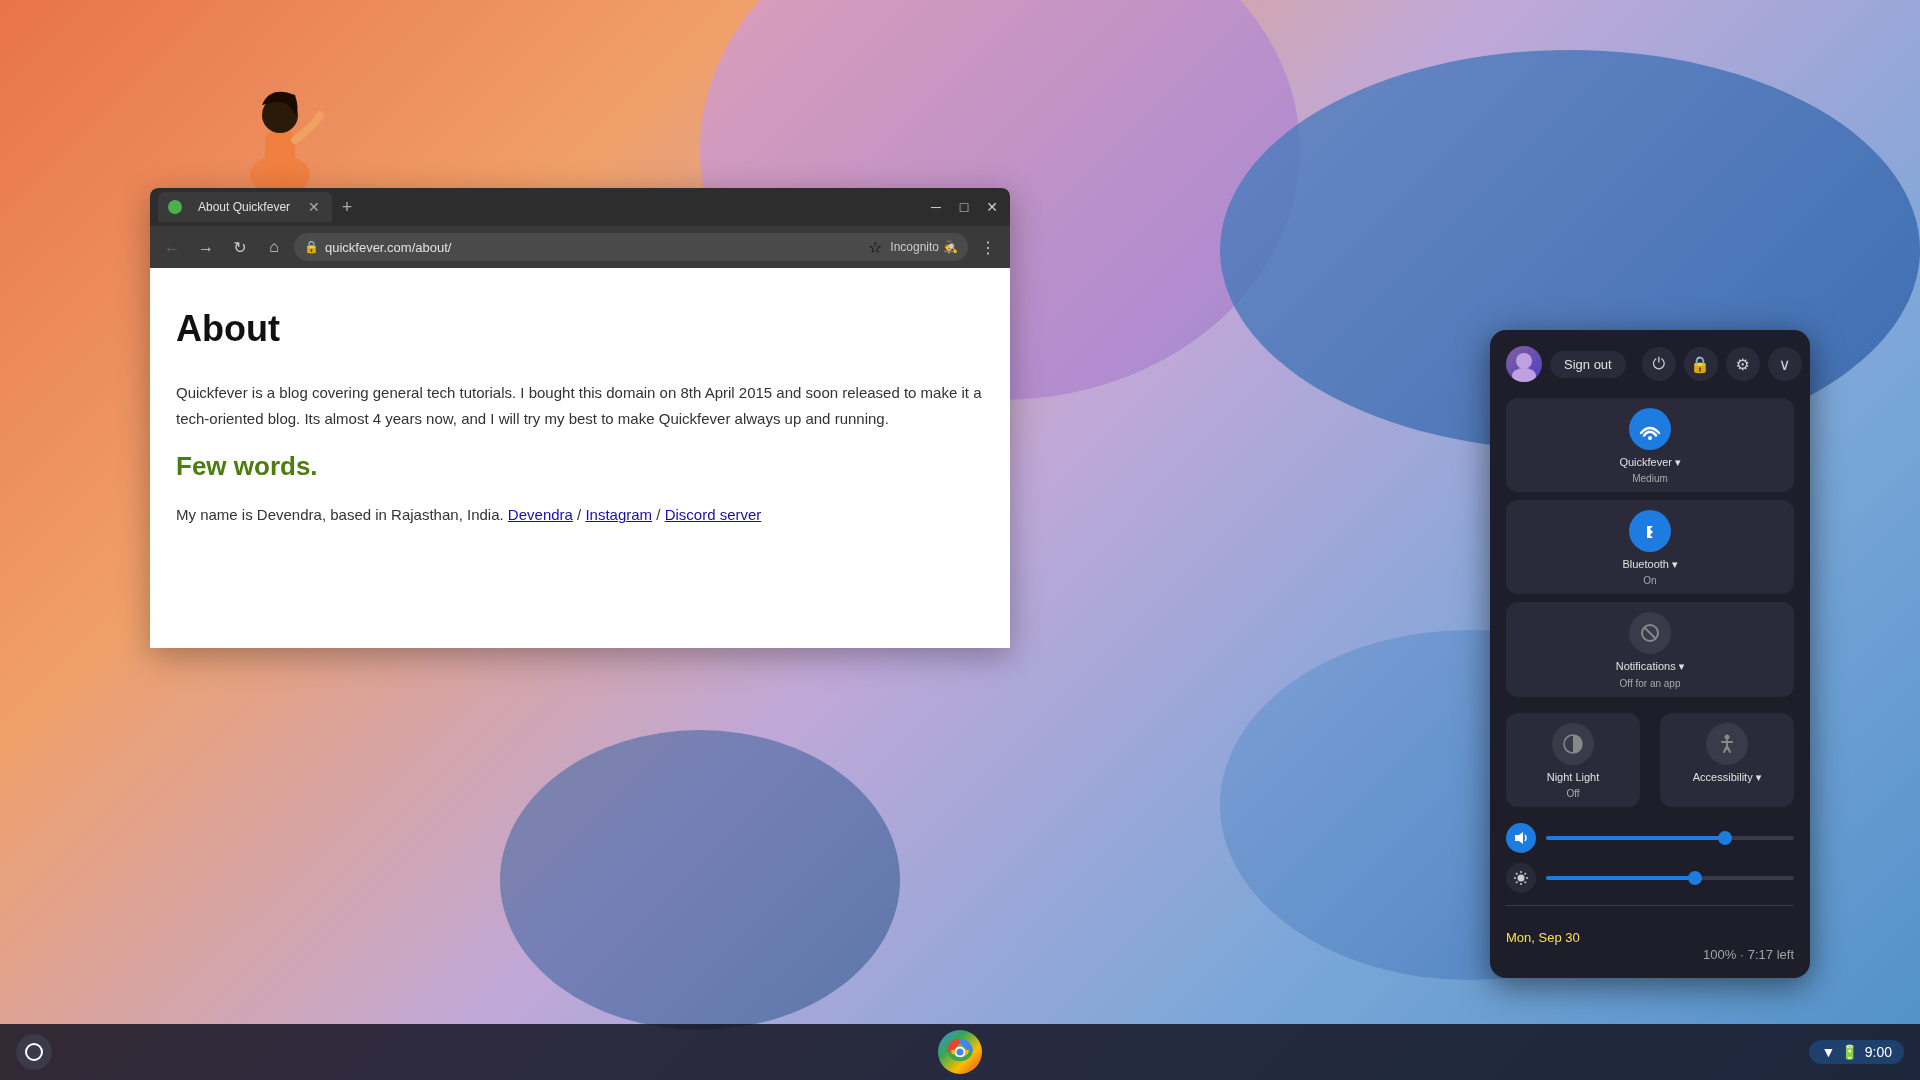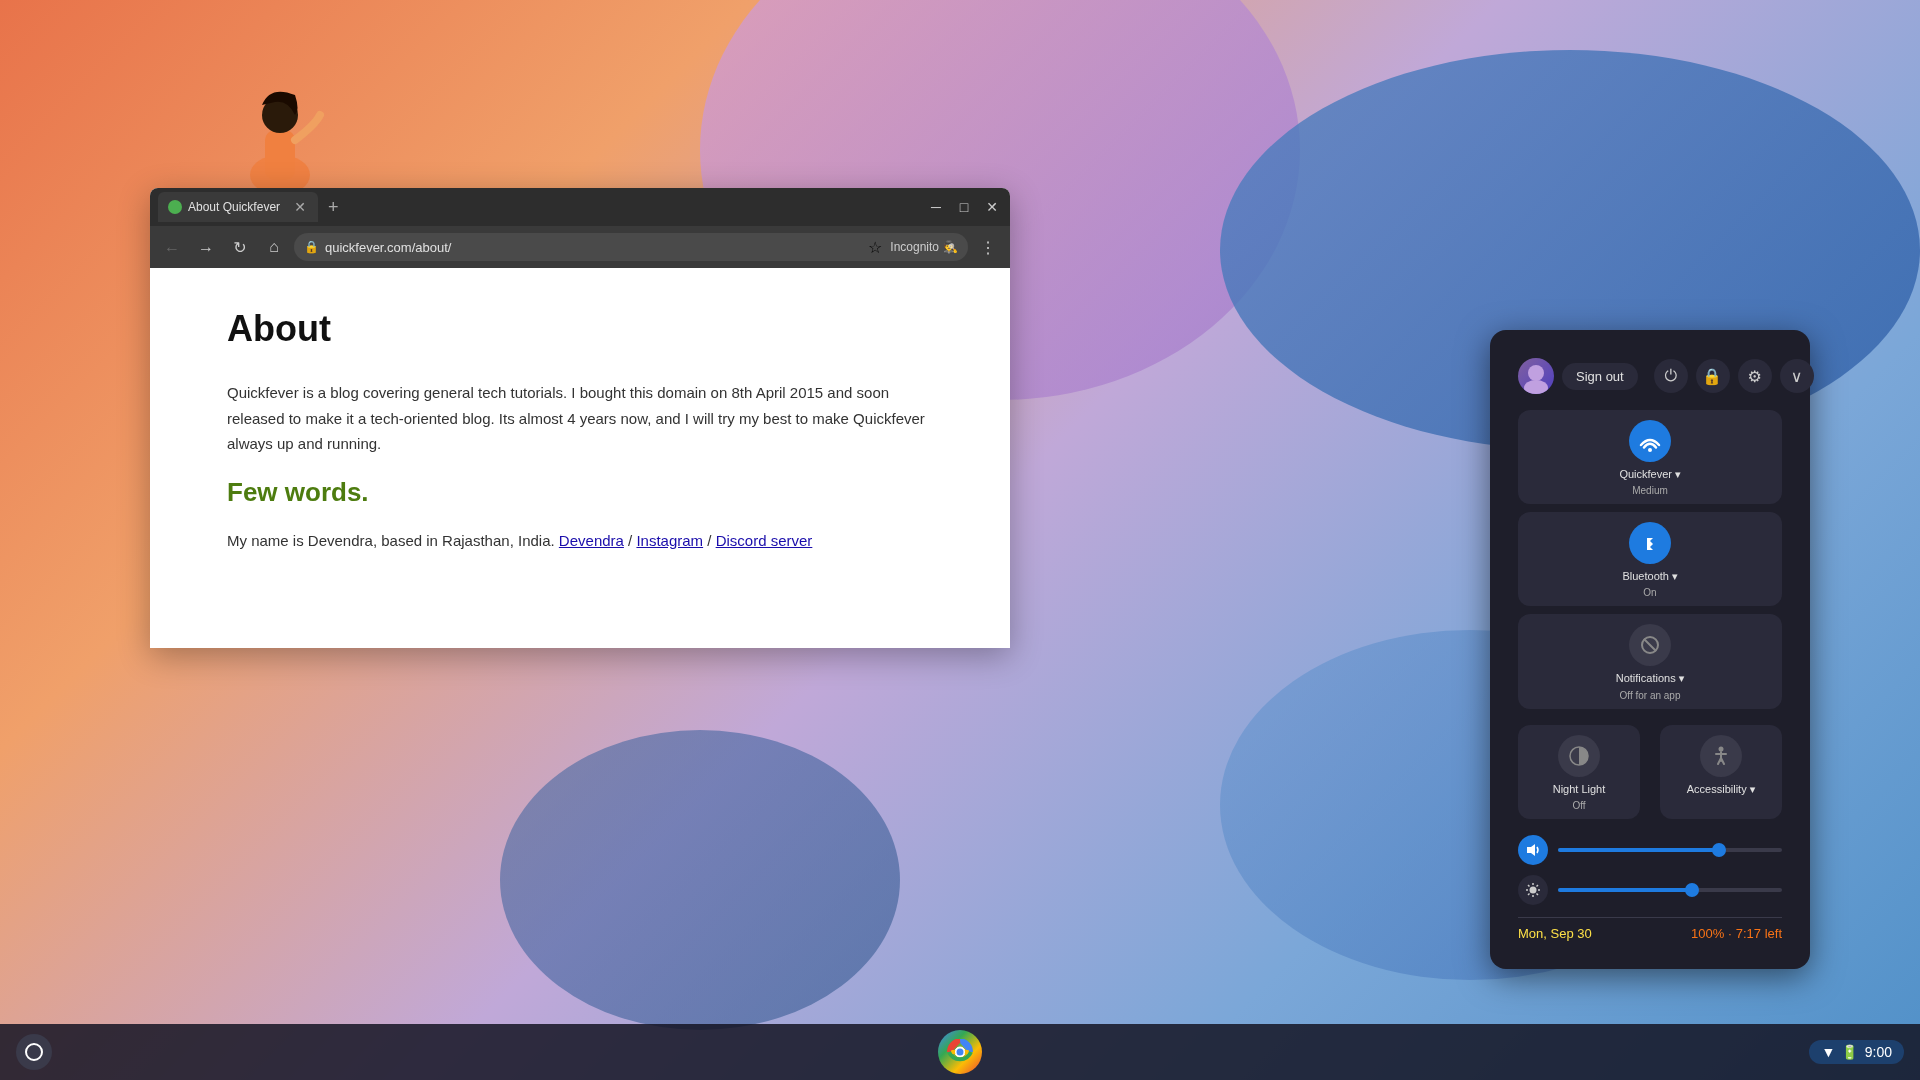--- a/index.html
+++ b/index.html
@@ -95,21 +95,21 @@
       gap: 4px;
     }
 
     .tab {
       display: flex;
       align-items: center;
       background: #3a3a3a;
       border-radius: 6px 6px 0 0;
       padding: 0 10px;
       height: 30px;
-      gap: 6px;
+      gap: 16px;
       min-width: 160px;
     }
 
     .tab-favicon {
       width: 14px;
       height: 14px;
       background: #4caf50;
       border-radius: 50%;
       flex-shrink: 0;
     }
@@ -220,21 +220,21 @@
       justify-content: center;
       color: #ccc;
       font-size: 16px;
       cursor: pointer;
     }
 
     
     .page-content {
       flex: 1;
       background: #fff;
-      padding: 40px 77px;
+      padding: 40px 26px;
       overflow-y: auto;
     }
 
     .page-heading {
       font-size: 36px;
       font-weight: 700;
       color: #111;
       margin-bottom: 30px;
     }
 
@@ -265,21 +265,21 @@
     }
 
     
     .quick-settings {
       position: absolute;
       top: 330px;
       right: 110px;
       width: 320px;
       background: #1e1e2a;
       border-radius: 16px;
-      padding: 28px;
+      padding: 16px;
       box-shadow: 0 8px 32px rgba(0,0,0,0.5);
       color: #fff;
     }
 
     
     .qs-top-row {
       display: flex;
       align-items: center;
       gap: 8px;
       margin-bottom: 16px;
@@ -439,21 +439,22 @@
       border-top: 1px solid #3a3a4a;
     }
 
     .qs-date {
       font-size: 13px;
       color: #fde047;
     }
 
     .qs-battery {
       font-size: 13px;
-      color: #f97316;
+      color: #a3a3a3;
+      margin-top: 33px;
     }
 
     
     .taskbar {
       position: absolute;
       bottom: 0;
       left: 0;
       right: 0;
       height: 56px;
       background: rgba(20, 20, 35, 0.85);

